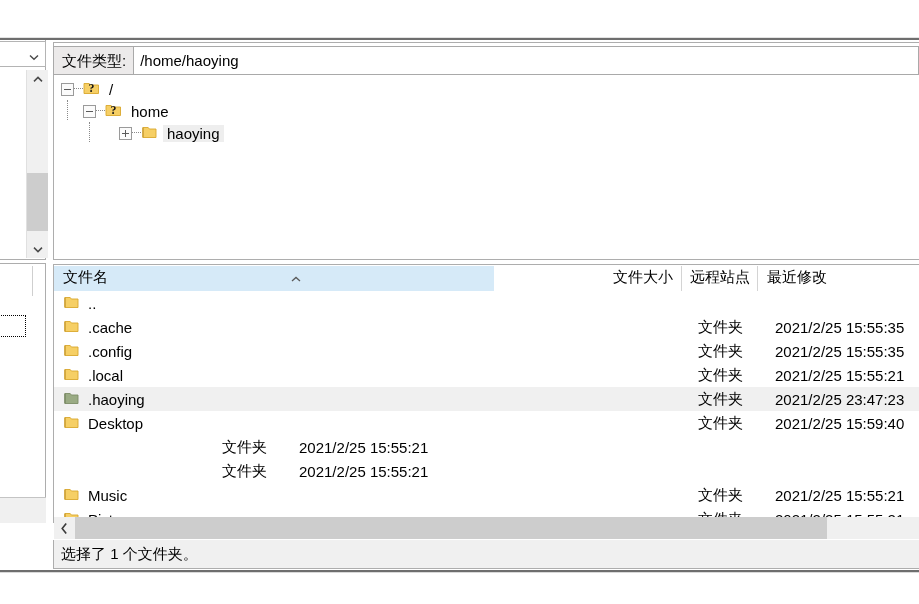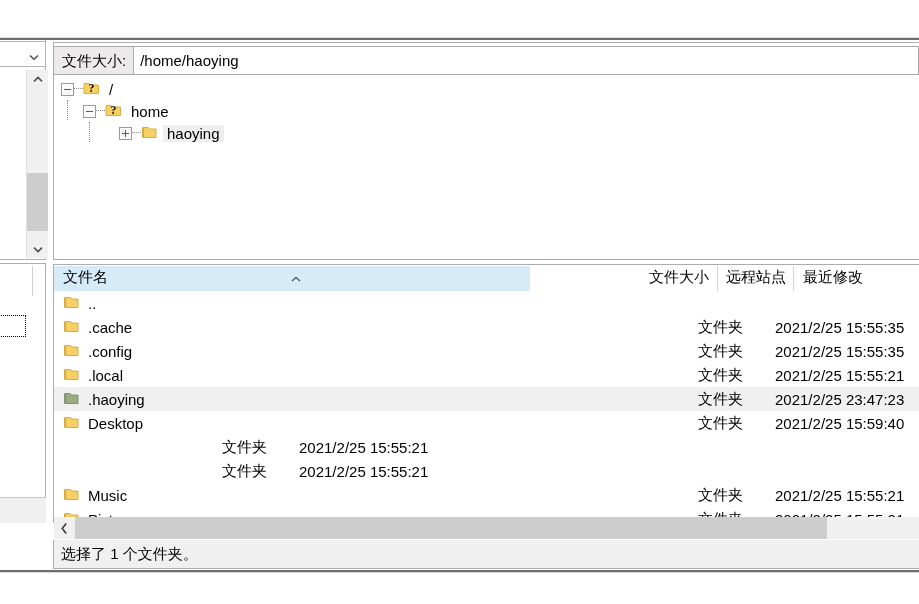--- a/index.html
+++ b/index.html
@@ -225,21 +225,21 @@
     color: #000;
     background: #ffffff;
   }
   .ch {
     position: relative;
     box-sizing: border-box;
     padding-top: 2px;
     white-space: nowrap;
   }
   .ch.name {
-    width: 476px;
+    width: 440px;
     background: #d6eaf8;
     padding-left: 9px;
   }
   .ch.size {
     width: 188px;
     text-align: right;
     padding-right: 8px;
     border-right: 1px solid #d4d4d4;
   }
   .ch.type {
@@ -379,21 +379,21 @@
   </div>
 
   <div class="left-crop2"></div>
   <div class="left-crop2-vline"></div>
   <div class="focus-rect"></div>
   <div class="left-crop2-status"></div>
 
   <div class="remote-top"></div>
 
   <div class="site-bar">
-    <div class="site-label">文件大小:</div>
+    <div class="site-label">文件类型:</div>
     <div class="site-input">/home/haoying</div>
   </div>
 
   <div class="tree">
 
     <div class="tree-row" style="padding-left:6px;">
       <span class="tw-toggle"></span>
       <span class="tw-dots"></span>
       <span class="tw-folder">
         <svg width="17" height="16" viewBox="0 0 17 16">

